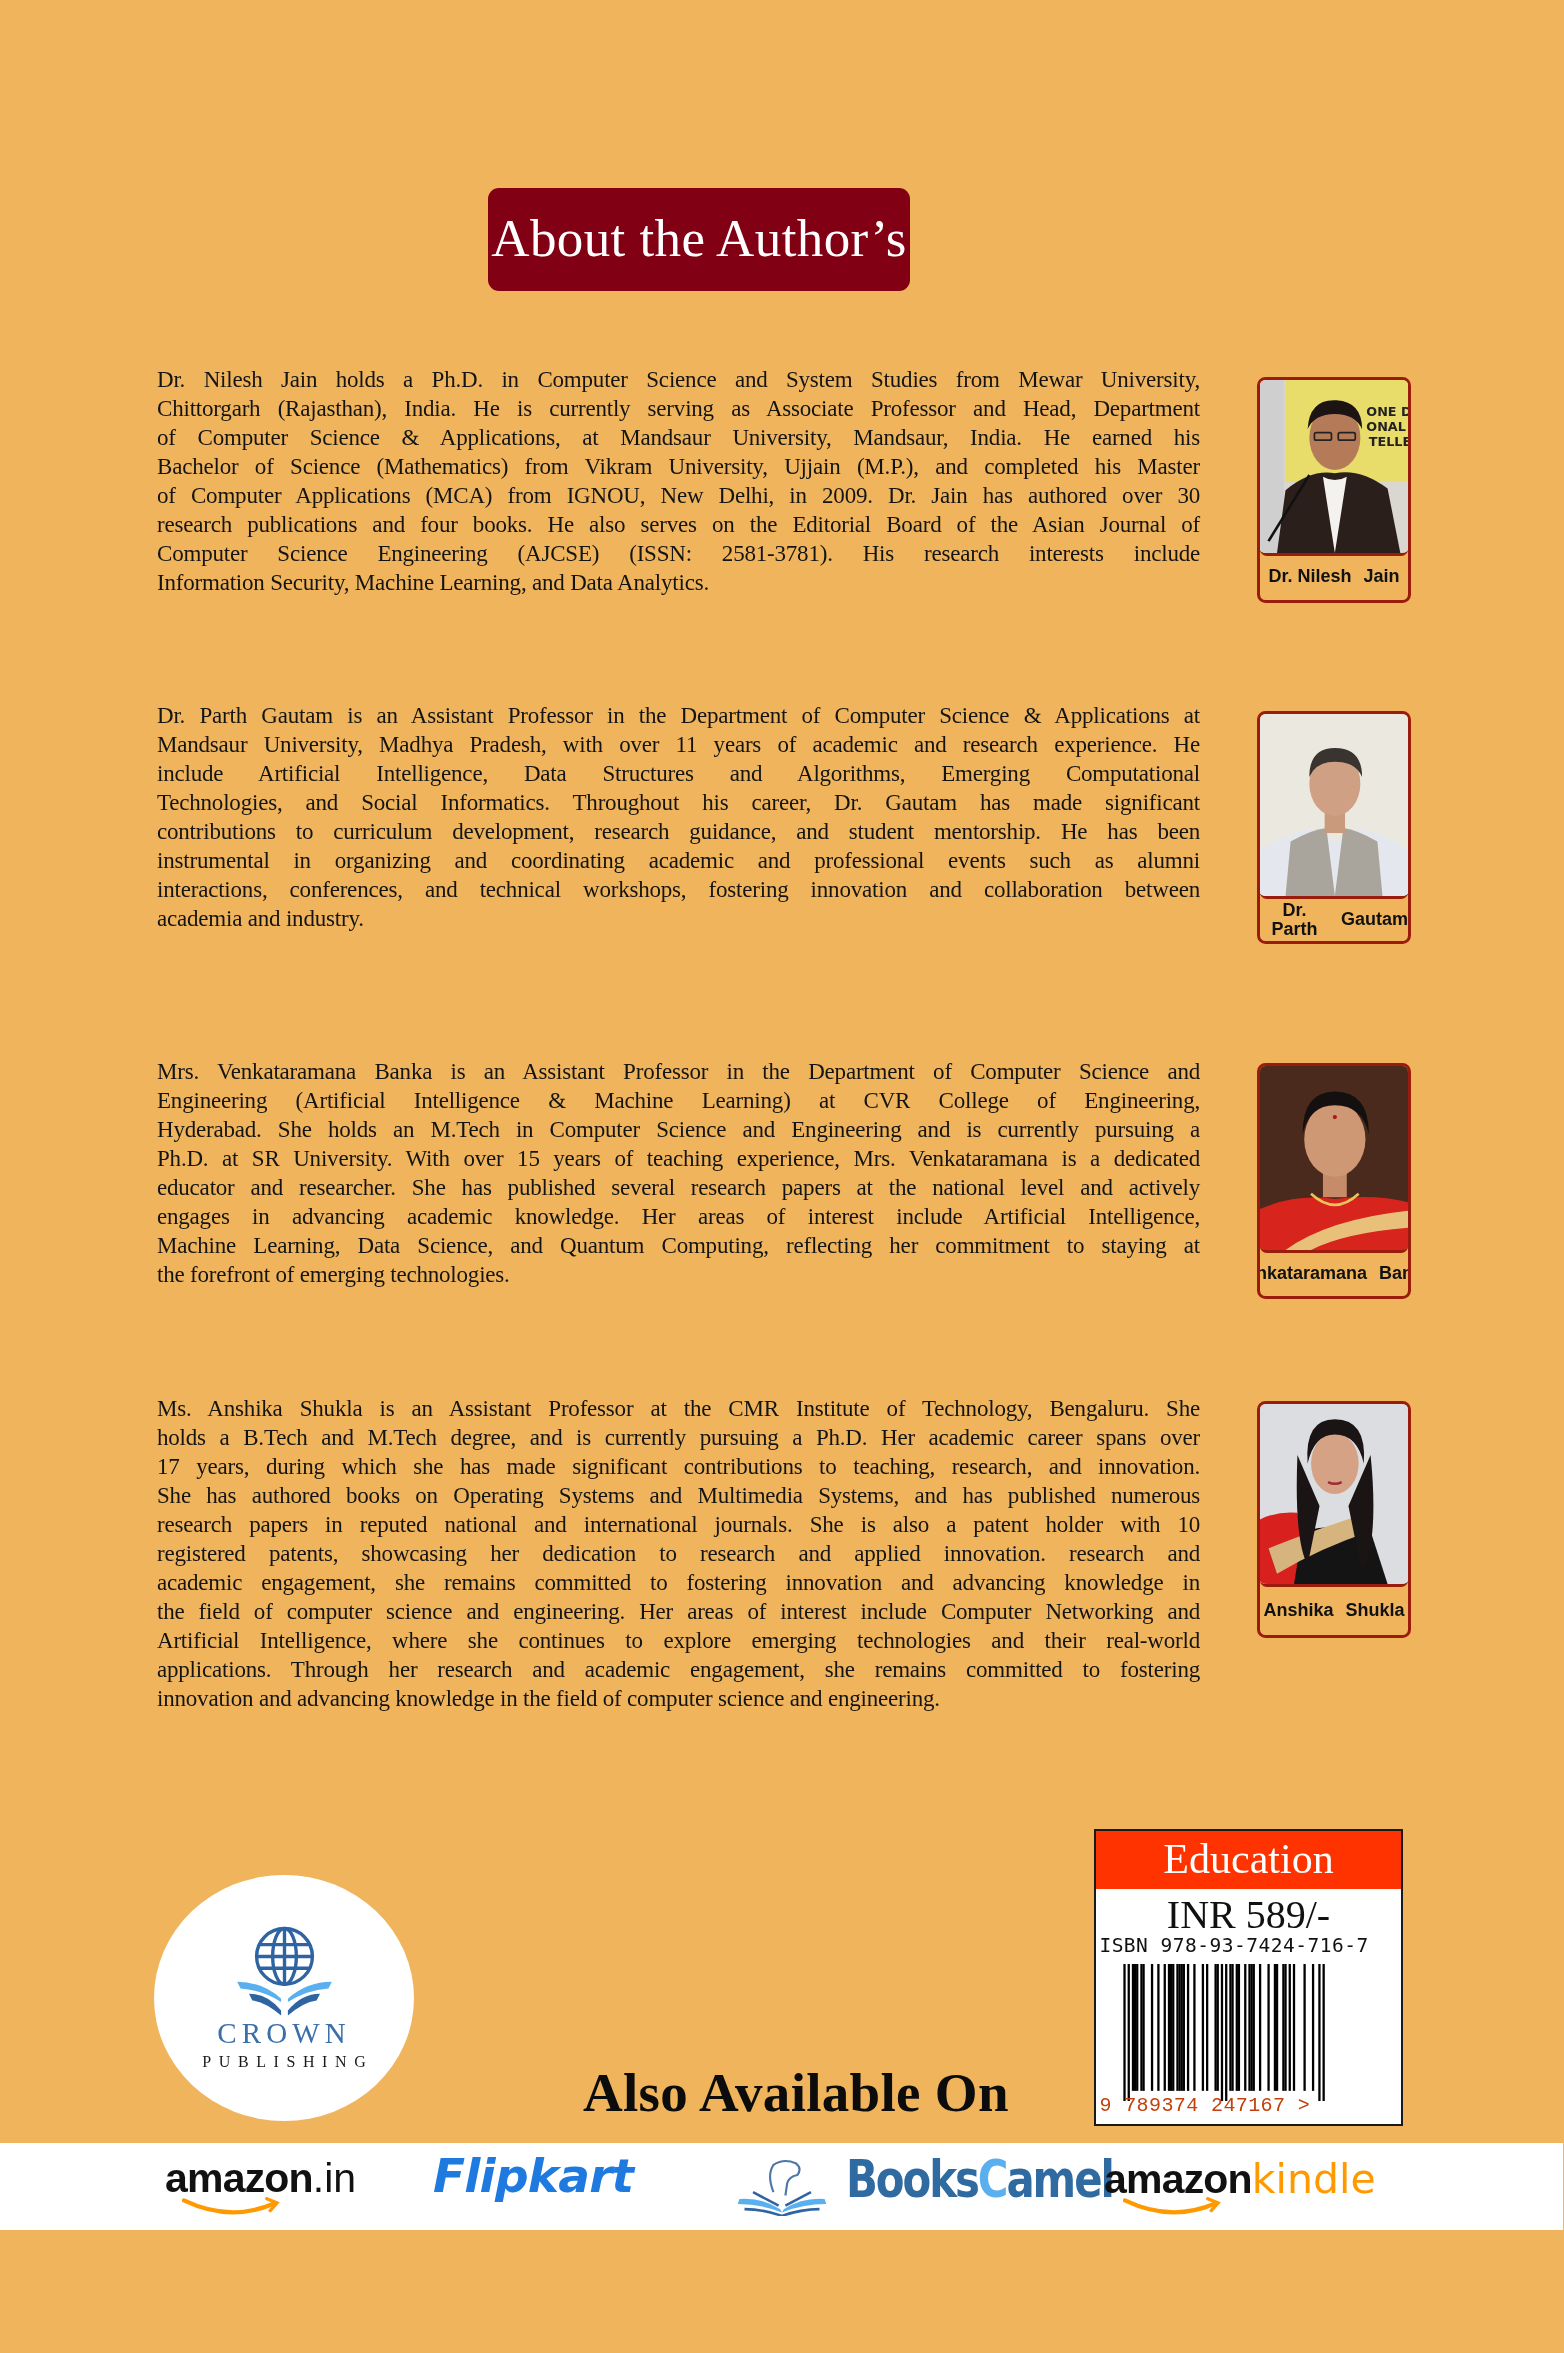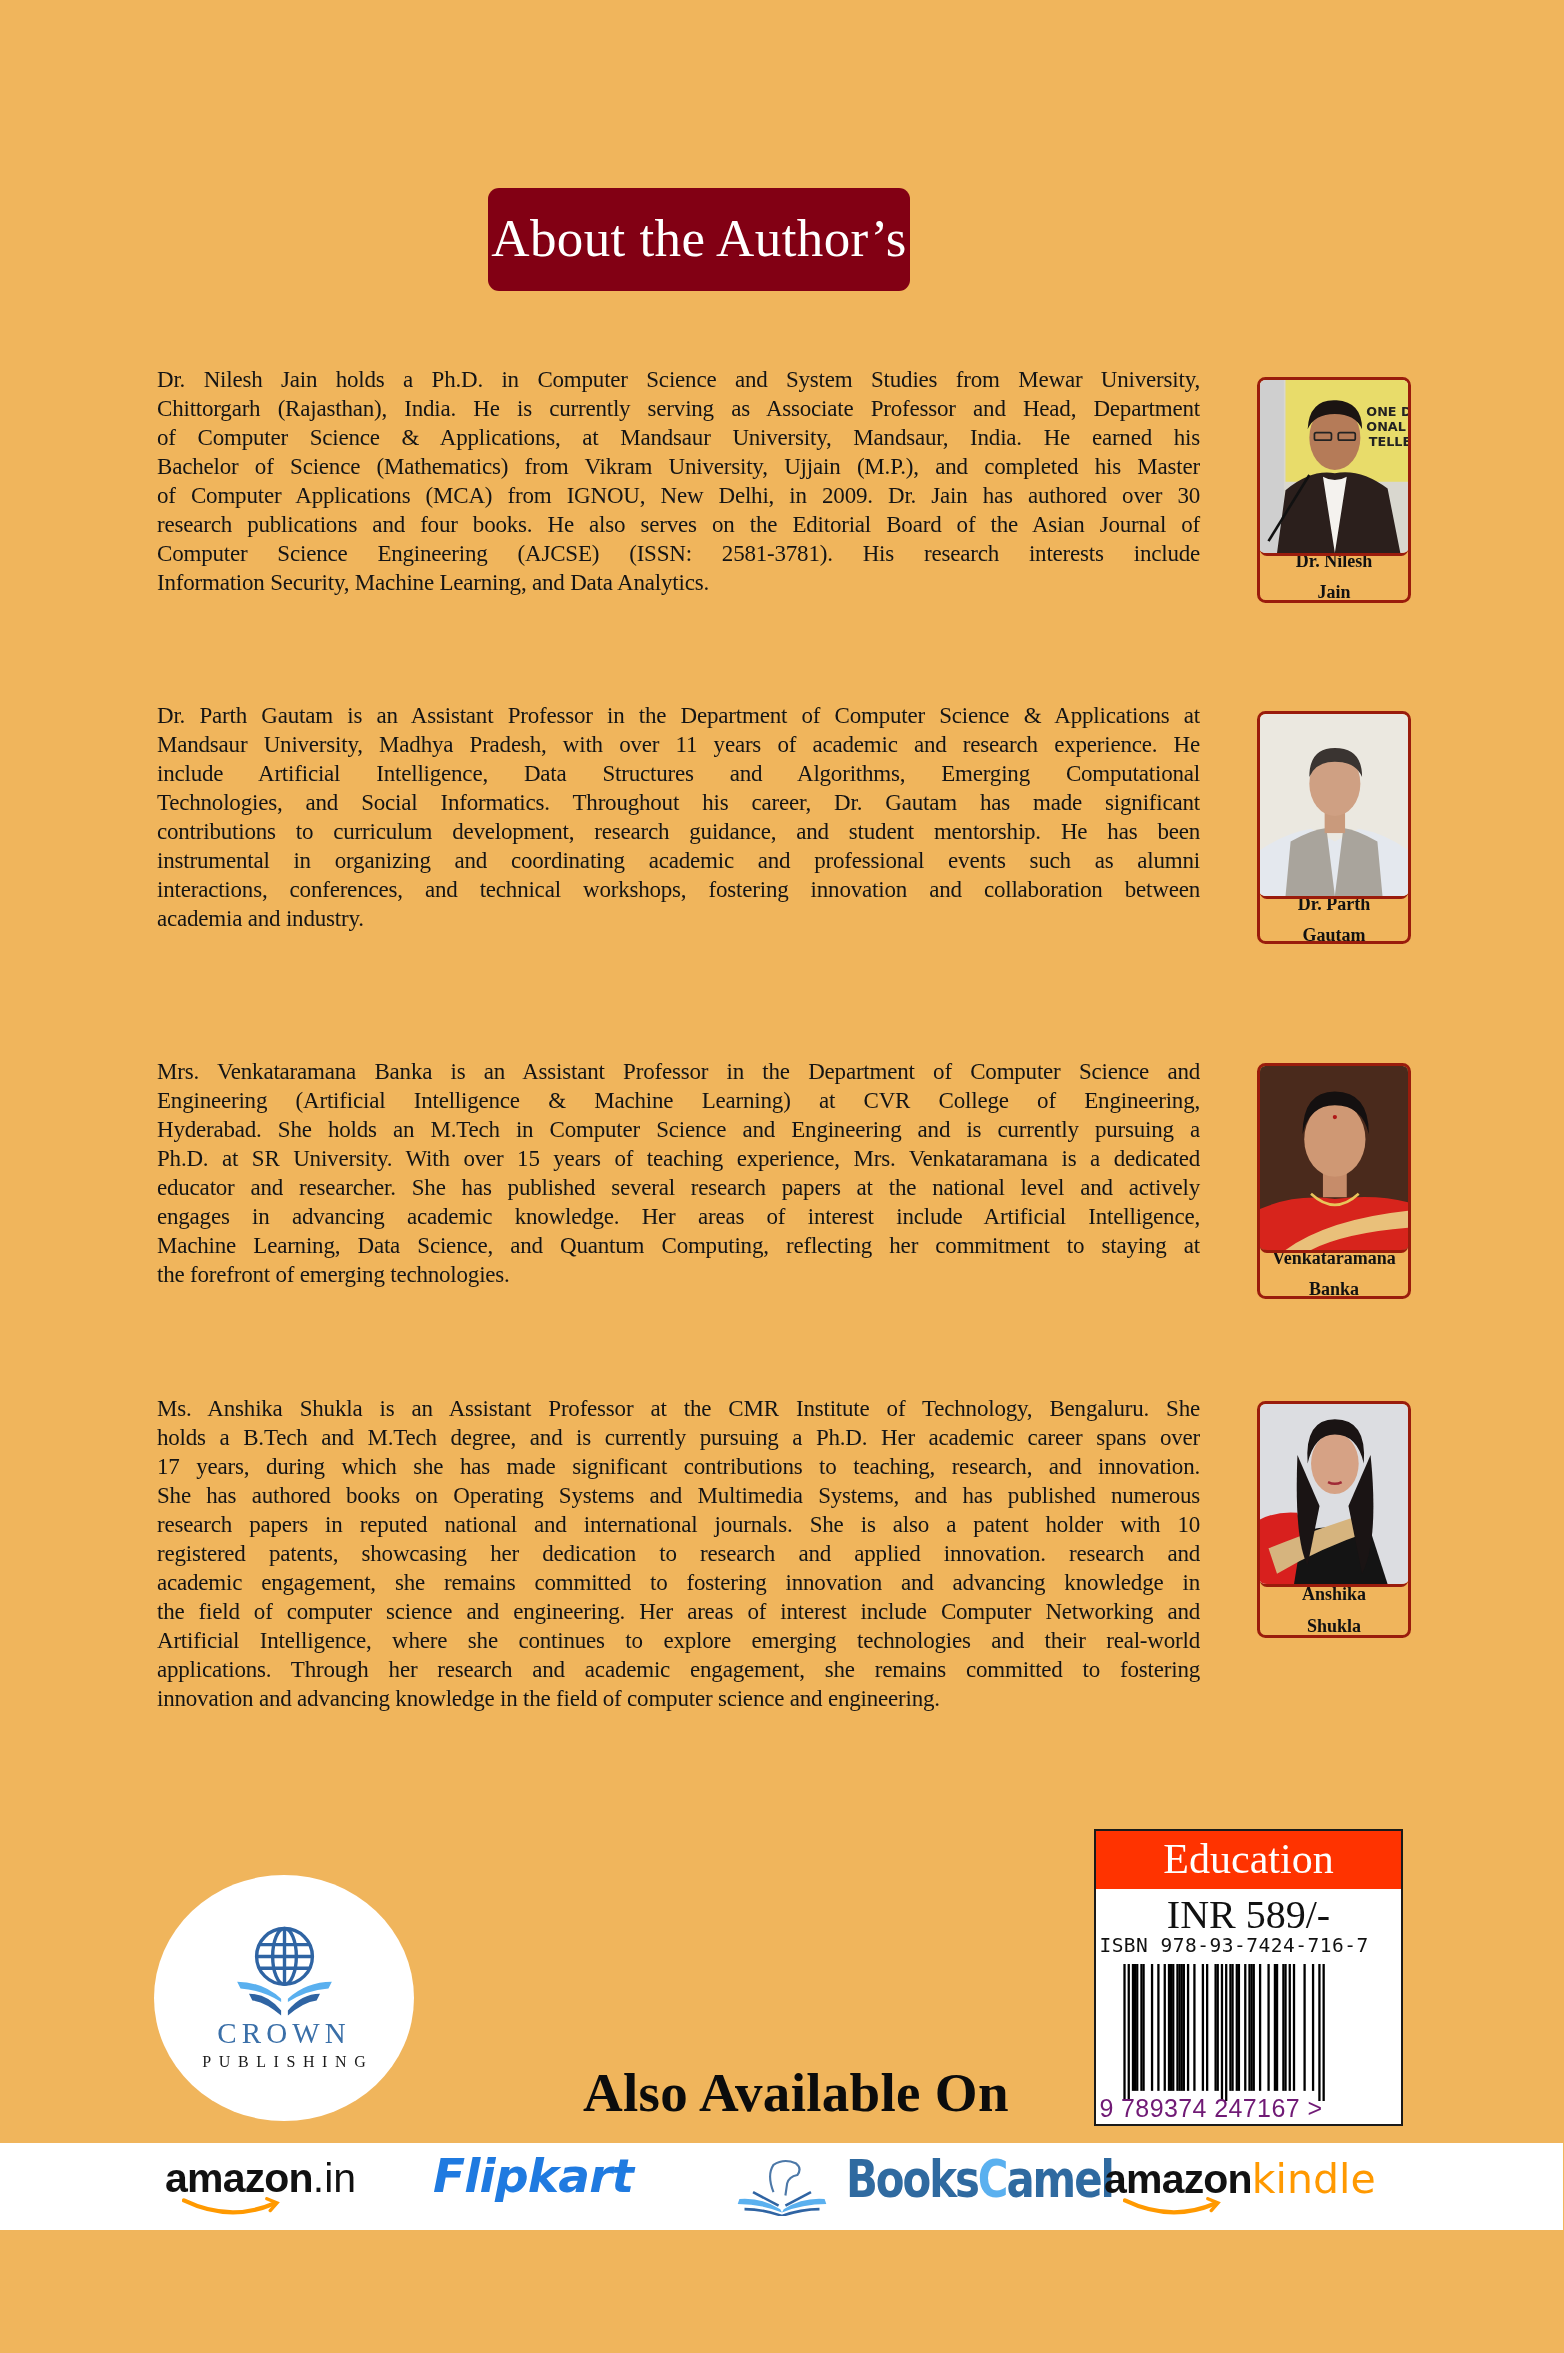--- a/index.html
+++ b/index.html
@@ -38,23 +38,23 @@
     border: 3.4px solid #9a1c0c; border-radius: 8.5px; box-sizing: border-box;
     background: #f0b55c; overflow: hidden;
   }
   .frame .photo {
     position: relative; width: 100%; overflow: hidden;
     border-bottom: 3.4px solid #9a1c0c; box-sizing: border-box;
     border-radius: 0 0 6.8px 6.8px;
   }
   .frame .photo svg { display: block; width: 100%; height: 100%; }
   .frame .caption {
-    display: flex; flex-direction: column; align-items: center; justify-content: center;
+    display: flex; flex-direction: row; align-items: center; justify-content: center;
     font-weight: bold; font-size: 18px; line-height: 19.5px; color: #111;
-    text-align: center; font-family: Liberation Serif, serif; gap: 12px;
+    text-align: center; font-family: Liberation Sans, sans-serif; gap: 12px;
   }
 
   
   .logo-circle {
     position: absolute; left: 154px; top: 1875px; width: 260px; height: 246px;
     background: #ffffff; border-radius: 50%;
   }
   .logo-circle .crown {
     position: absolute; left: 0; width: 100%; top: 142px; text-align: center;
     font-size: 29px; color: #3a6fa8; letter-spacing: 5.1px; font-family: "Liberation Serif", serif;
@@ -85,21 +85,21 @@
     font-family: "Liberation Serif", serif;
   }
   .price-box .isbn {
     position: absolute; left: 3.4px; right: 1.7px; top: 103px;
     font-family: "DejaVu Sans Mono", "Liberation Mono", monospace; font-size: 19.5px;
     letter-spacing: 0.5px; color: #111; white-space: nowrap;
   }
   .price-box .barcode { position: absolute; left: 27px; top: 133px; }
   .price-box .ean-digits {
     position: absolute; left: 3.4px; top: 263px;
-    font-family: Liberation Sans, sans-serif; font-size: 25px; color: #701a75;
+    font-family: Liberation Mono, monospace; font-size: 20px; color: #c2410c;
     white-space: pre; letter-spacing: 0.4px;
   }
 
   
   .store-band {
     position: absolute; left: 0; top: 2143px; width: 1563px; height: 87px; background: #ffffff;
   }
   .store { position: absolute; top: 0; height: 87px; }
   .amazon-word {
     position: absolute; font-family: "Liberation Sans", sans-serif; font-weight: bold;

